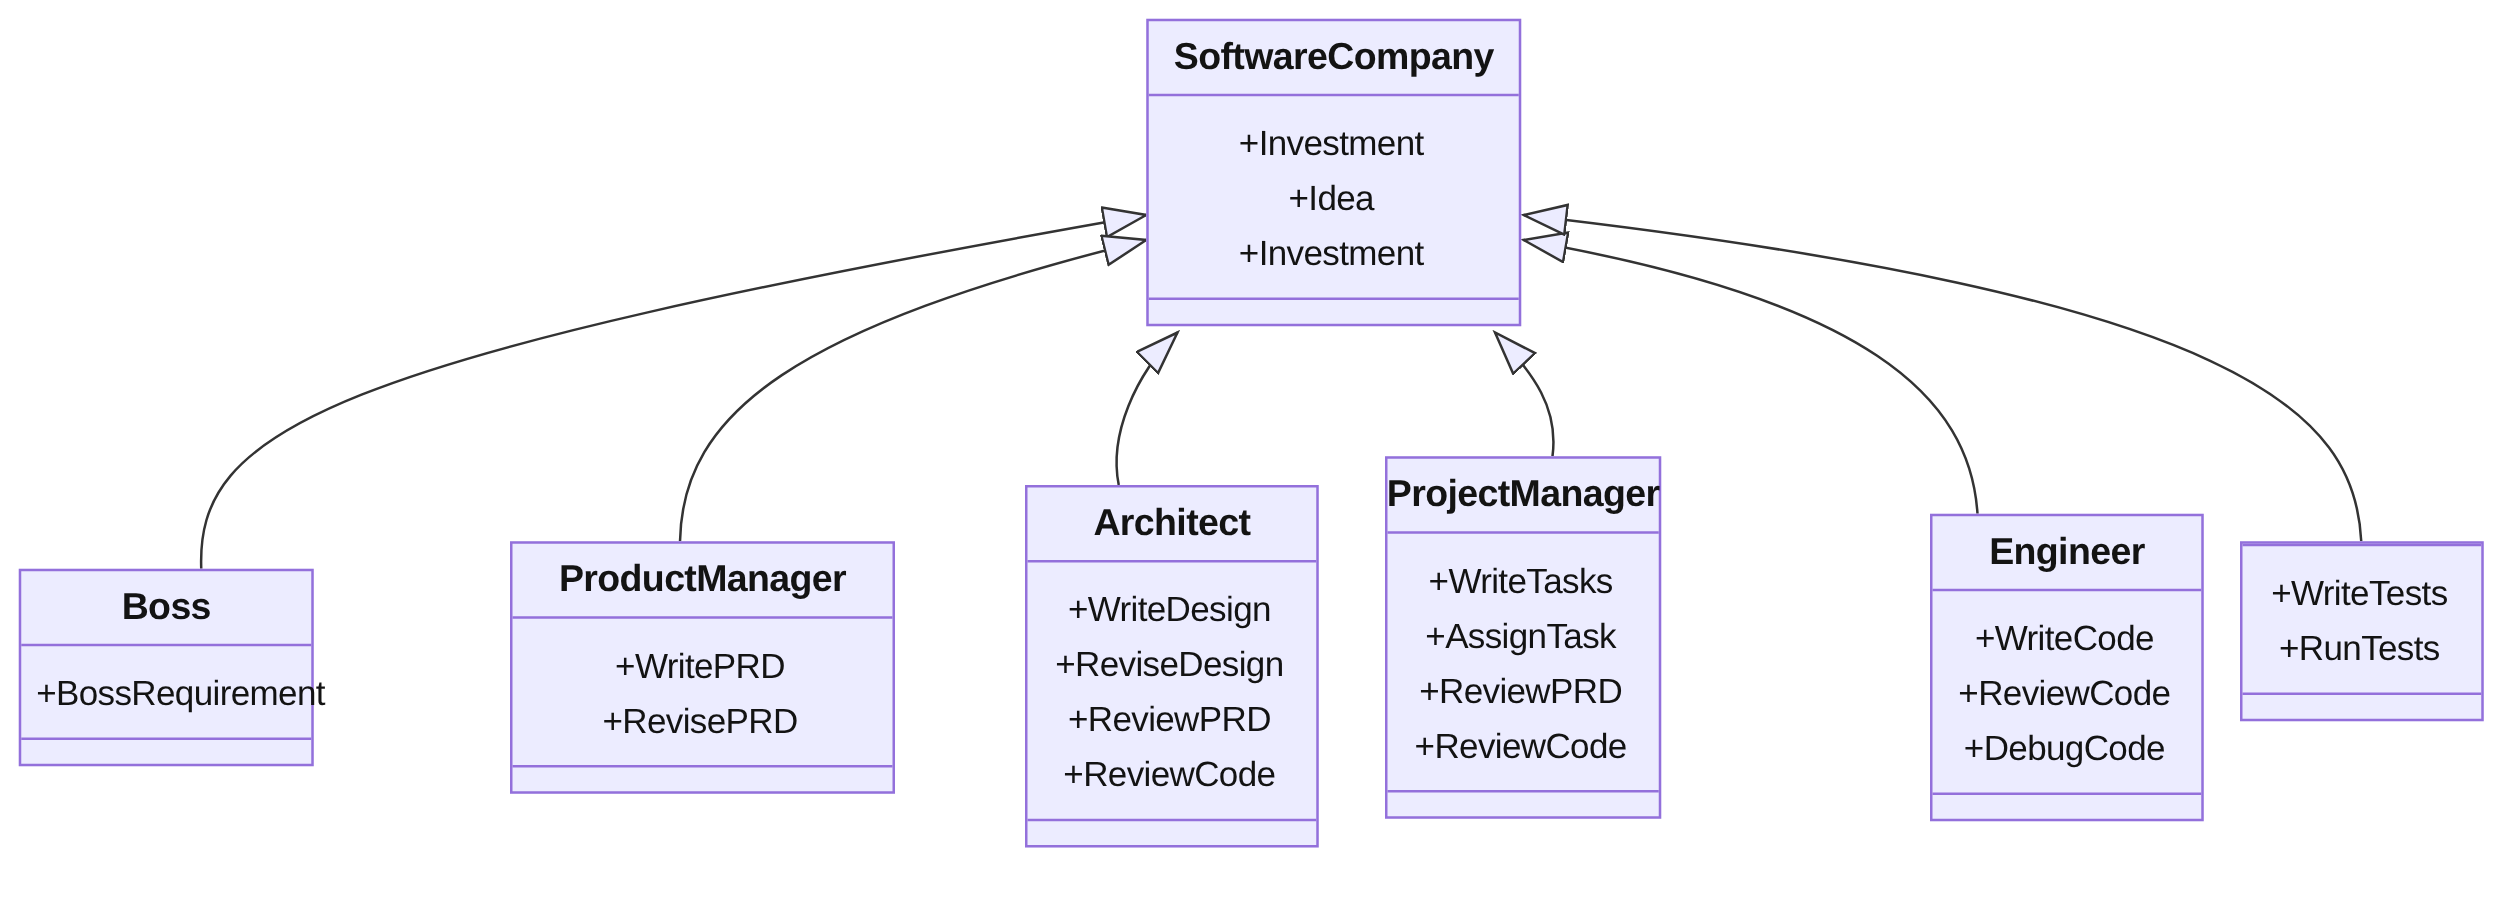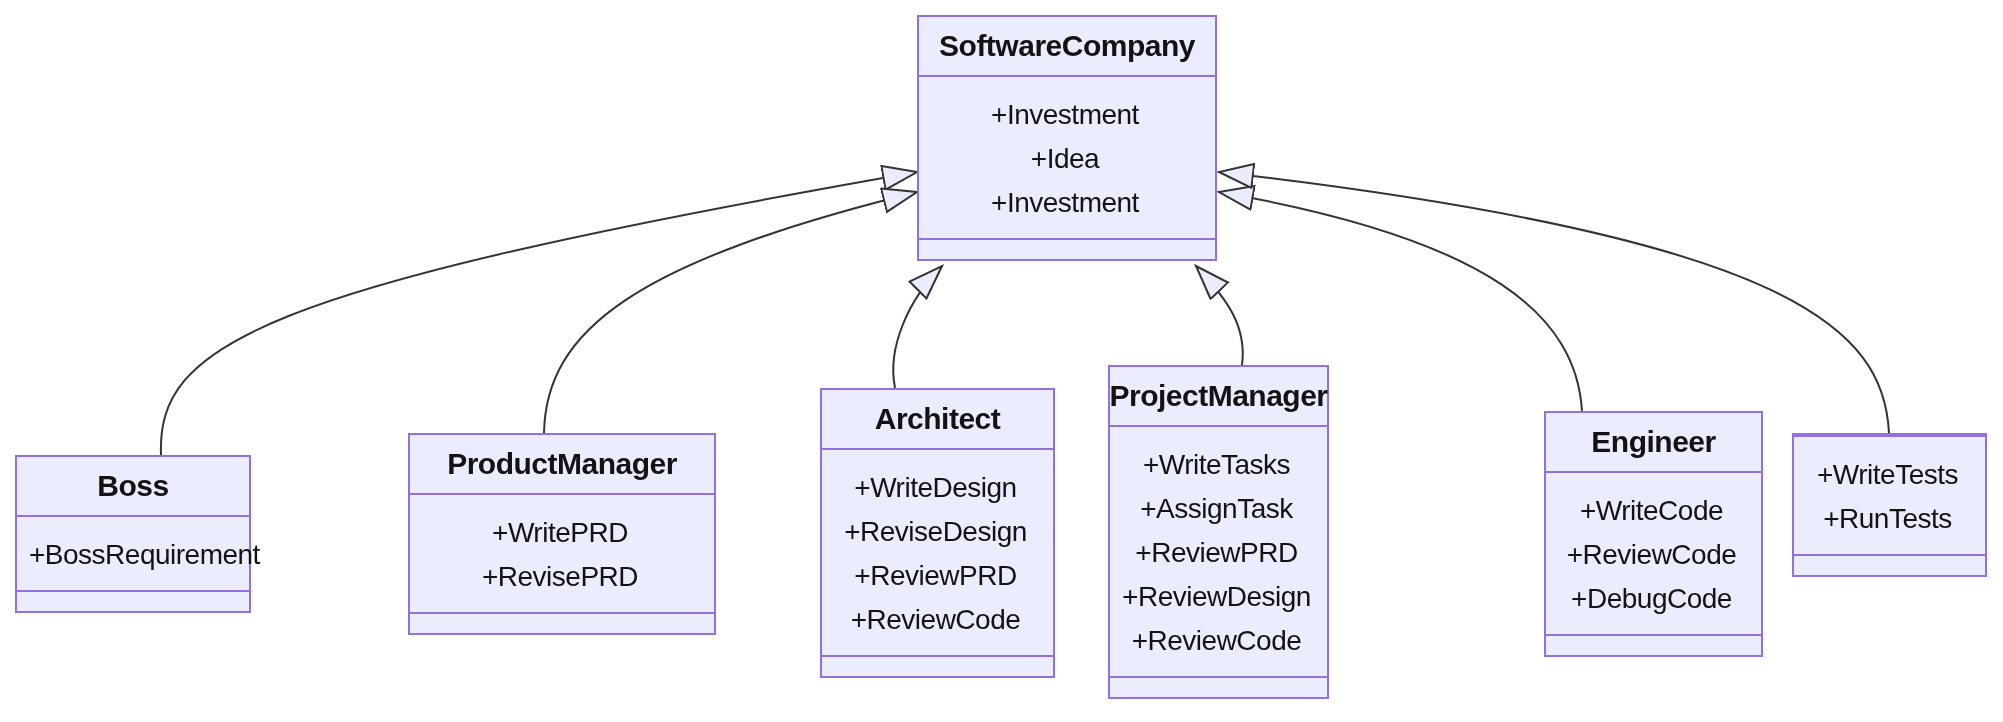--- a/index.html
+++ b/index.html
@@ -113,21 +113,20 @@
       </div>
     <div class="class-methods"></div>
   </div>
 
   <div class="class-box" style="left:1108px; top:365px; width:221px;">
     <div class="class-title">ProjectManager</div>
     <div class="class-attrs">
         <div class="member-row">+WriteTasks</div>
         <div class="member-row">+AssignTask</div>
         <div class="member-row">+ReviewPRD</div>
-        <div class="member-row">+ReviewDesign</div>
         <div class="member-row">+ReviewCode</div>
       </div>
     <div class="class-methods"></div>
   </div>
 
   <div class="class-box" style="left:1544px; top:411px; width:219px;">
     <div class="class-title">Engineer</div>
     <div class="class-attrs">
         <div class="member-row">+WriteCode</div>
         <div class="member-row">+ReviewCode</div>

